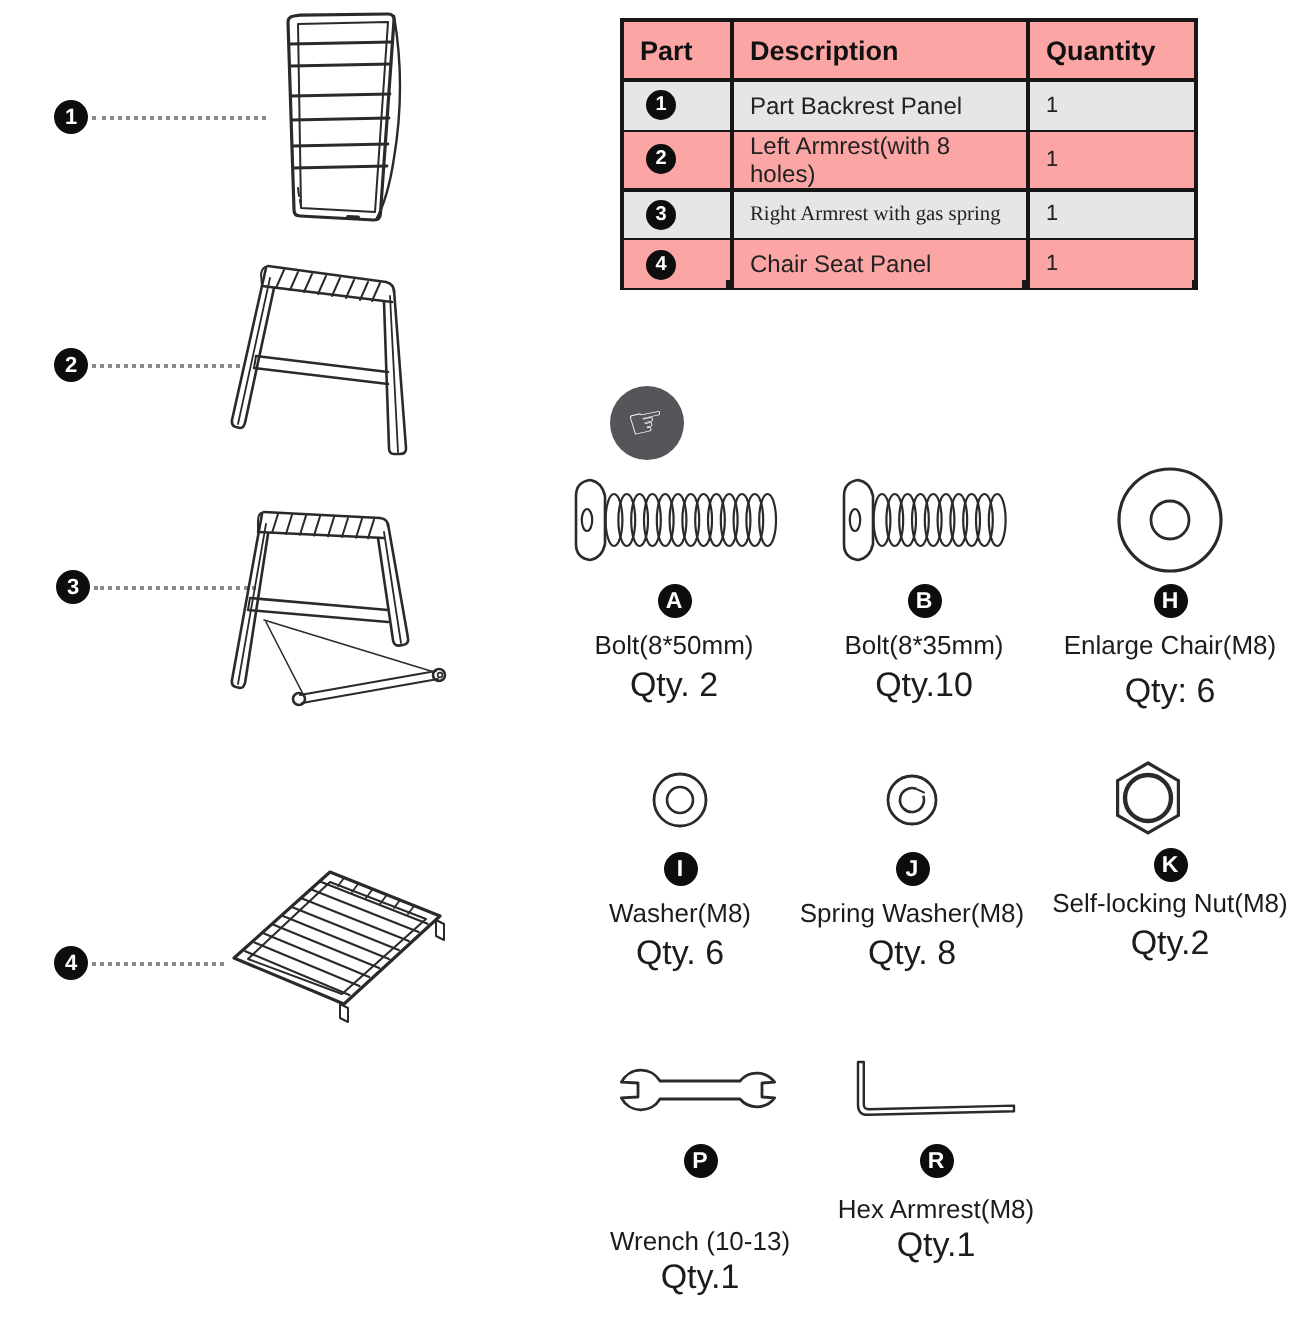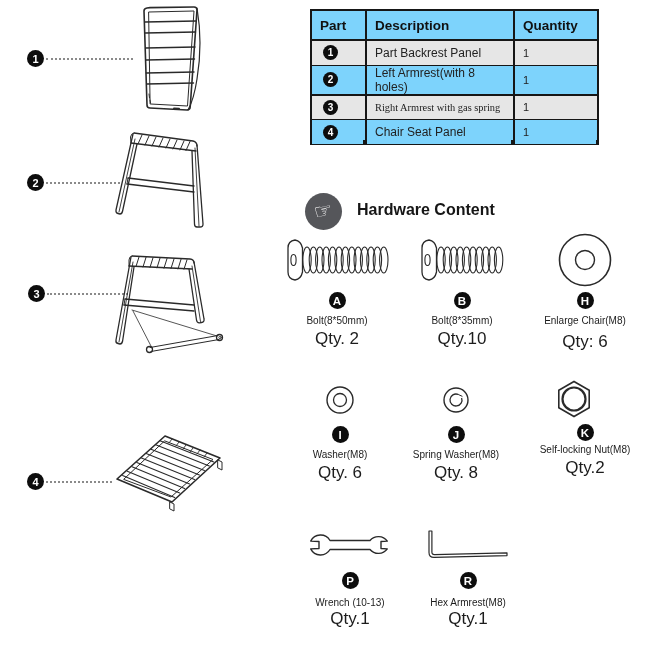--- a/index.html
+++ b/index.html
@@ -16,21 +16,21 @@
     display:flex;align-items:center;justify-content:center;
     font-weight:bold;box-sizing:border-box;
   }
   .diagram-badge{width:17px;height:17px;font-size:11px;}
   .table-badge{width:15px;height:15px;font-size:10px;margin-left:3px;}
   .hw-badge{width:17px;height:17px;font-size:11.5px;margin:6px auto 0 auto;}
 
   .dotline{border-top:2px dotted #8a8a8a;height:0;}
 
   
-  table.parts{border-collapse:collapse;position:absolute;left:310px;top:9px;background:#7dd3fc;table-layout:fixed;}
+  table.parts{border-collapse:collapse;position:absolute;left:310px;top:9px;background:#fca5a5;table-layout:fixed;}
   table.parts th,table.parts td{box-sizing:border-box;}
   table.parts th{
     border:2px solid #161616;font-size:13.5px;text-align:left;
     padding:5px 8px;height:30px;font-weight:bold;color:#111;
   }
   table.parts td{
     border:1px solid #161616;border-left:2px solid #161616;border-right:2px solid #161616;
     height:25px;padding:0 8px;font-size:12px;color:#222;
   }
   table.parts tr.gray td{background:#e6e6e6;}
@@ -44,21 +44,21 @@
   .hand-circle{
     width:37px;height:37px;border-radius:50%;background:#55565a;
     display:flex;align-items:center;justify-content:center;
   }
   .hand-glyph{
     font-family:"DejaVu Sans",sans-serif;color:#fff;font-size:21px;
     transform:rotate(-12deg);line-height:1;
   }
   .hw-item{position:absolute;display:flex;flex-direction:column;align-items:center;text-align:center;}
   .hw-img{display:flex;align-items:center;justify-content:center;}
-  .hw-name{font-size:10px;color:#1c1c1c;margin-top:6px;white-space:nowrap;text-align:center;}
+  .hw-name{font-size:13px;color:#1c1c1c;margin-top:6px;white-space:nowrap;text-align:center;}
   .hw-qty{font-size:17px;color:#1c1c1c;margin-top:3px;white-space:nowrap;}
 </style>
 </head>
 <body>
 
 <div class="sheet">
 
   <div class="abs badge diagram-badge" style="left:27px;top:50px;">
     <span>1</span>
   </div>
@@ -225,21 +225,20 @@
   <div class="abs" style="left:310px;top:140px;width:288px;height:5px;">
     <div class="stub" style="left:0;top:0;"></div>
     <div class="stub" style="position:absolute;left:53px;top:0;"></div>
     <div class="stub" style="position:absolute;left:201px;top:0;"></div>
     <div class="stub" style="position:absolute;left:286px;top:0;"></div>
   </div>
 
   <div class="abs hand-circle" style="left:305px;top:193px;">
     <span class="hand-glyph">☞</span>
   </div>
-  <div class="abs hw-title" style="left:357px;top:201px;">Hardware Content</div>
 
   <div class="hw-item" style="left:277px;top:234px;width:120px;">
     <div class="hw-img" style="height:52px;">
       <svg width="104" height="42" viewBox="0 0 104 42" fill="none" stroke="#2a2a2a" stroke-width="1.3">
         <path d="M10,1 Q3,2 3,9 L3,33 Q3,40 10,41 Q16,40 17.5,33 L17.5,9 Q16,2 10,1 Z"></path>
         <ellipse cx="8.5" cy="21" rx="2.6" ry="5.5" stroke-width="1.1"></ellipse>
         <g stroke-width="1.1">
           <ellipse cx="22" cy="21" rx="4.2" ry="13"></ellipse>
             <ellipse cx="28.4" cy="21" rx="4.2" ry="13"></ellipse>
           <ellipse cx="34.8" cy="21" rx="4.2" ry="13"></ellipse>
@@ -348,21 +347,21 @@
 
   <div class="hw-item" style="left:290px;top:524px;width:120px;">
     <div class="hw-img" style="height:42px;">
       <svg width="84" height="34" viewBox="0 0 84 34" fill="#fff" stroke="#2a2a2a" stroke-width="1.4" stroke-linejoin="round">
         <path d="M22,12.5 L62,12.5 A11,11 0 0 1 79.3,13.1 L73,13.5 L73,20.5 L79.3,20.9 A11,11 0 0 1 62,21.5 L22,21.5 A11,11 0 0 1 2.7,20.9 L11,20.5 L11,13.5 L2.7,13.1 A11,11 0 0 1 22,12.5 Z"></path>
       </svg>
     </div>
     <div class="badge hw-badge">
         <span>P</span>
       </div>
-    <div class="hw-name" style="margin-top:8px;">Wrench (10-13)</div>
+    <div class="hw-name" style="margin-top:24px;">Wrench (10-13)</div>
     <div class="hw-qty" style="margin-top:1px;">Qty.1</div>
   </div>
 
   <div class="hw-item" style="left:408px;top:524px;width:120px;">
     <div class="hw-img" style="height:42px;">
       <svg width="84" height="32" viewBox="0 0 84 32" fill="#fff" stroke="#2a2a2a" stroke-width="1.2" stroke-linejoin="round">
         <path d="M3,2 L3,23.5 Q3,28.6 8.2,28.4 L81,26.6 L81,23.8 L8.6,25.6 Q5.9,25.7 5.9,23.2 L5.9,2 Z"></path>
       </svg>
     </div>
     <div class="badge hw-badge">

